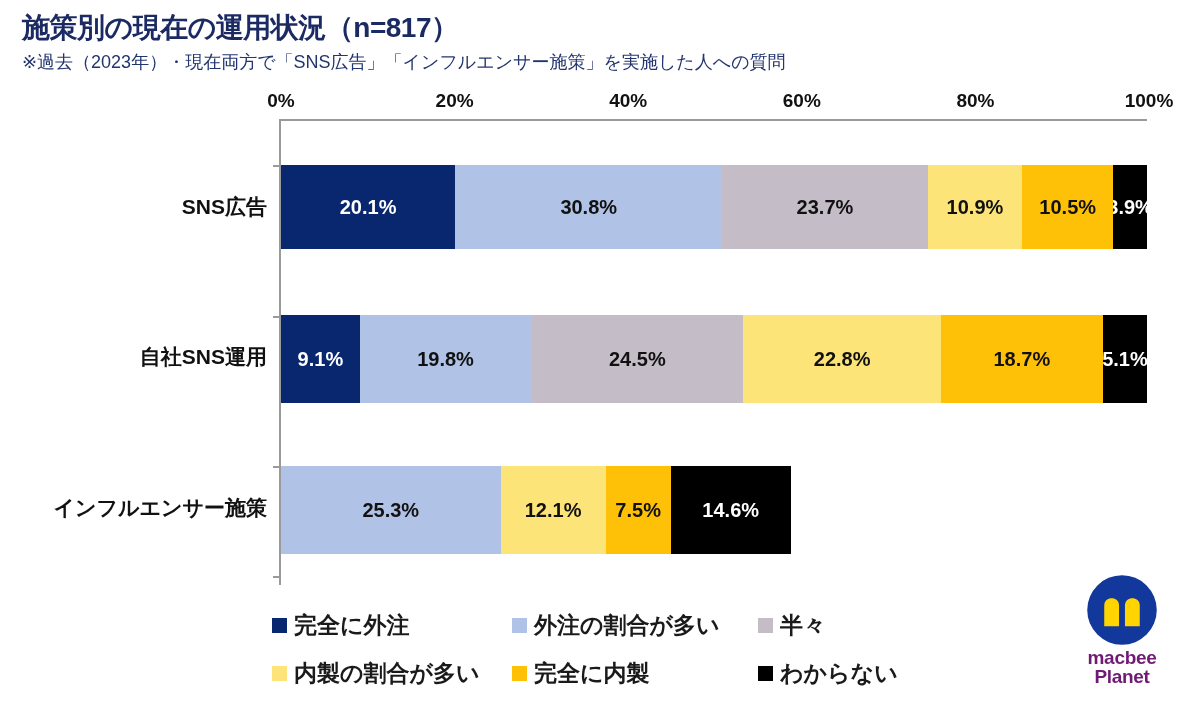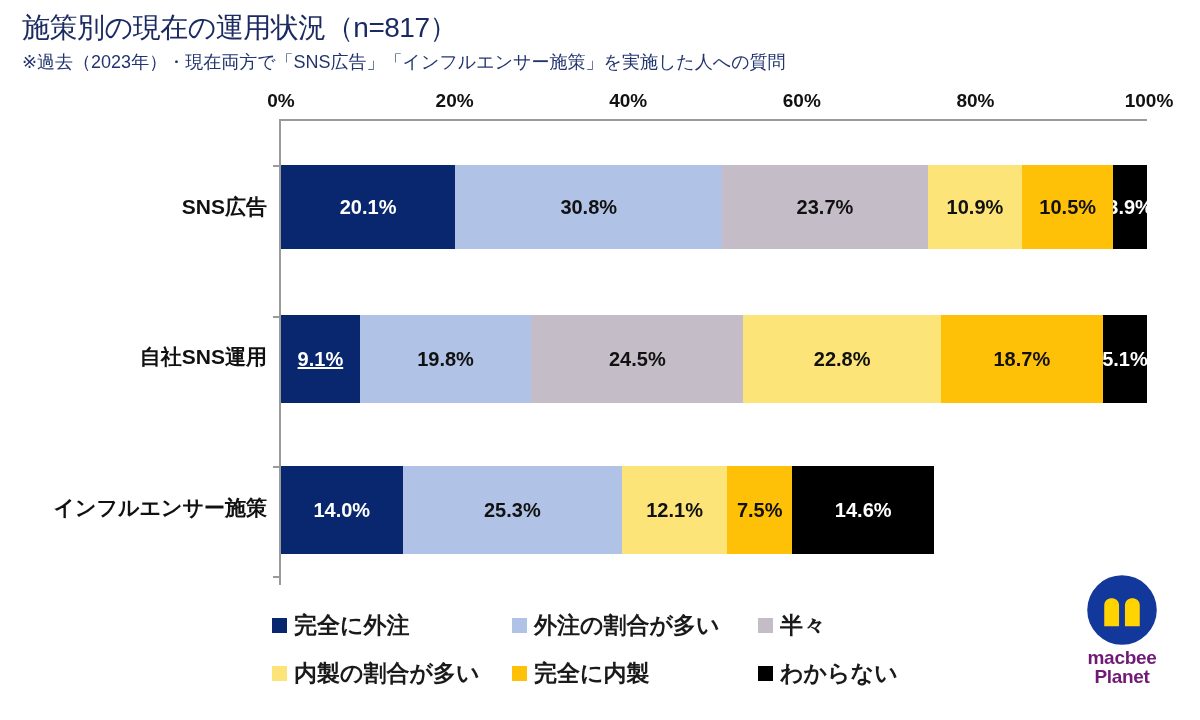--- a/index.html
+++ b/index.html
@@ -9,21 +9,21 @@
     background: #ffffff;
     font-family: "Liberation Sans", "DejaVu Sans", sans-serif;
     overflow: hidden;
     position: relative;
   }
 
   
   #header { position: absolute; left: 0; top: 0; width: 1200px; }
   #chart-title {
     position: absolute; left: 22px; top: 9px;
-    font-size: 28px; font-weight: normal; color: #1b2a63;
+    font-size: 28px; font-weight: bold; color: #1b2a63;
     letter-spacing: -0.5px; white-space: nowrap;
   }
   #chart-subtitle {
     position: absolute; left: 22px; top: 50px;
     font-size: 18px; font-weight: normal; color: #23356f;
     white-space: nowrap;
   }
 
   
   #plot-area {
@@ -137,53 +137,50 @@
           <span class="seg-label">10.9%</span>
         </div>
         <div class="bar-segment" style="width: 91.14px; background: rgb(255, 193, 7); color: rgb(17, 17, 17);">
           <span class="seg-label">10.5%</span>
         </div>
         <div class="bar-segment" style="width: 33.852px; background: rgb(0, 0, 0); color: rgb(255, 255, 255);">
           <span class="seg-label">3.9%</span>
         </div>
       </div>
       <div class="bar-row" style="top: 194px; height: 88px;">
-        <div class="bar-segment" style="width: 78.988px; background: rgb(8, 39, 110); color: rgb(255, 255, 255); text-decoration: underline;">
+        <div class="bar-segment" style="width: 78.988px; background: rgb(8, 39, 110); color: rgb(255, 255, 255);">
           <span class="seg-label">9.1%</span>
         </div>
         <div class="bar-segment" style="width: 171.864px; background: rgb(176, 194, 230); color: rgb(17, 17, 17);">
           <span class="seg-label">19.8%</span>
         </div>
         <div class="bar-segment" style="width: 212.66px; background: rgb(196, 188, 198); color: rgb(17, 17, 17);">
           <span class="seg-label">24.5%</span>
         </div>
         <div class="bar-segment" style="width: 197.904px; background: rgb(252, 228, 121); color: rgb(17, 17, 17);">
           <span class="seg-label">22.8%</span>
         </div>
         <div class="bar-segment" style="width: 162.316px; background: rgb(255, 193, 7); color: rgb(17, 17, 17);">
           <span class="seg-label">18.7%</span>
         </div>
         <div class="bar-segment" style="width: 44.268px; background: rgb(0, 0, 0); color: rgb(255, 255, 255);">
           <span class="seg-label">5.1%</span>
         </div>
       </div>
       <div class="bar-row" style="top: 345px; height: 88px;">
-        <div class="bar-segment" style="width: 121.52px; background: rgb(8, 39, 110); color: rgb(255, 255, 255);">
-          <span class="seg-label">14.0%</span>
-        </div>
         <div class="bar-segment" style="width: 219.604px; background: rgb(176, 194, 230); color: rgb(17, 17, 17);">
           <span class="seg-label">25.3%</span>
         </div>
         <div class="bar-segment" style="width: 105.028px; background: rgb(252, 228, 121); color: rgb(17, 17, 17);">
           <span class="seg-label">12.1%</span>
         </div>
         <div class="bar-segment" style="width: 65.1px; background: rgb(255, 193, 7); color: rgb(17, 17, 17);">
           <span class="seg-label">7.5%</span>
         </div>
-        <div class="bar-segment" style="width: 142px; background: rgb(0, 0, 0); color: rgb(255, 255, 255);">
+        <div class="bar-segment" style="width: 120px; background: rgb(0, 0, 0); color: rgb(255, 255, 255);">
           <span class="seg-label">14.6%</span>
         </div>
       </div>
     </div>
 </div>
 
 <div id="category-labels">
     <div class="cat-label" style="right: 933px; top: 193px;">SNS広告</div>
     <div class="cat-label" style="right: 933px; top: 343px;">自社SNS運用</div>
     <div class="cat-label" style="right: 933px; top: 494px;">インフルエンサー施策</div>

